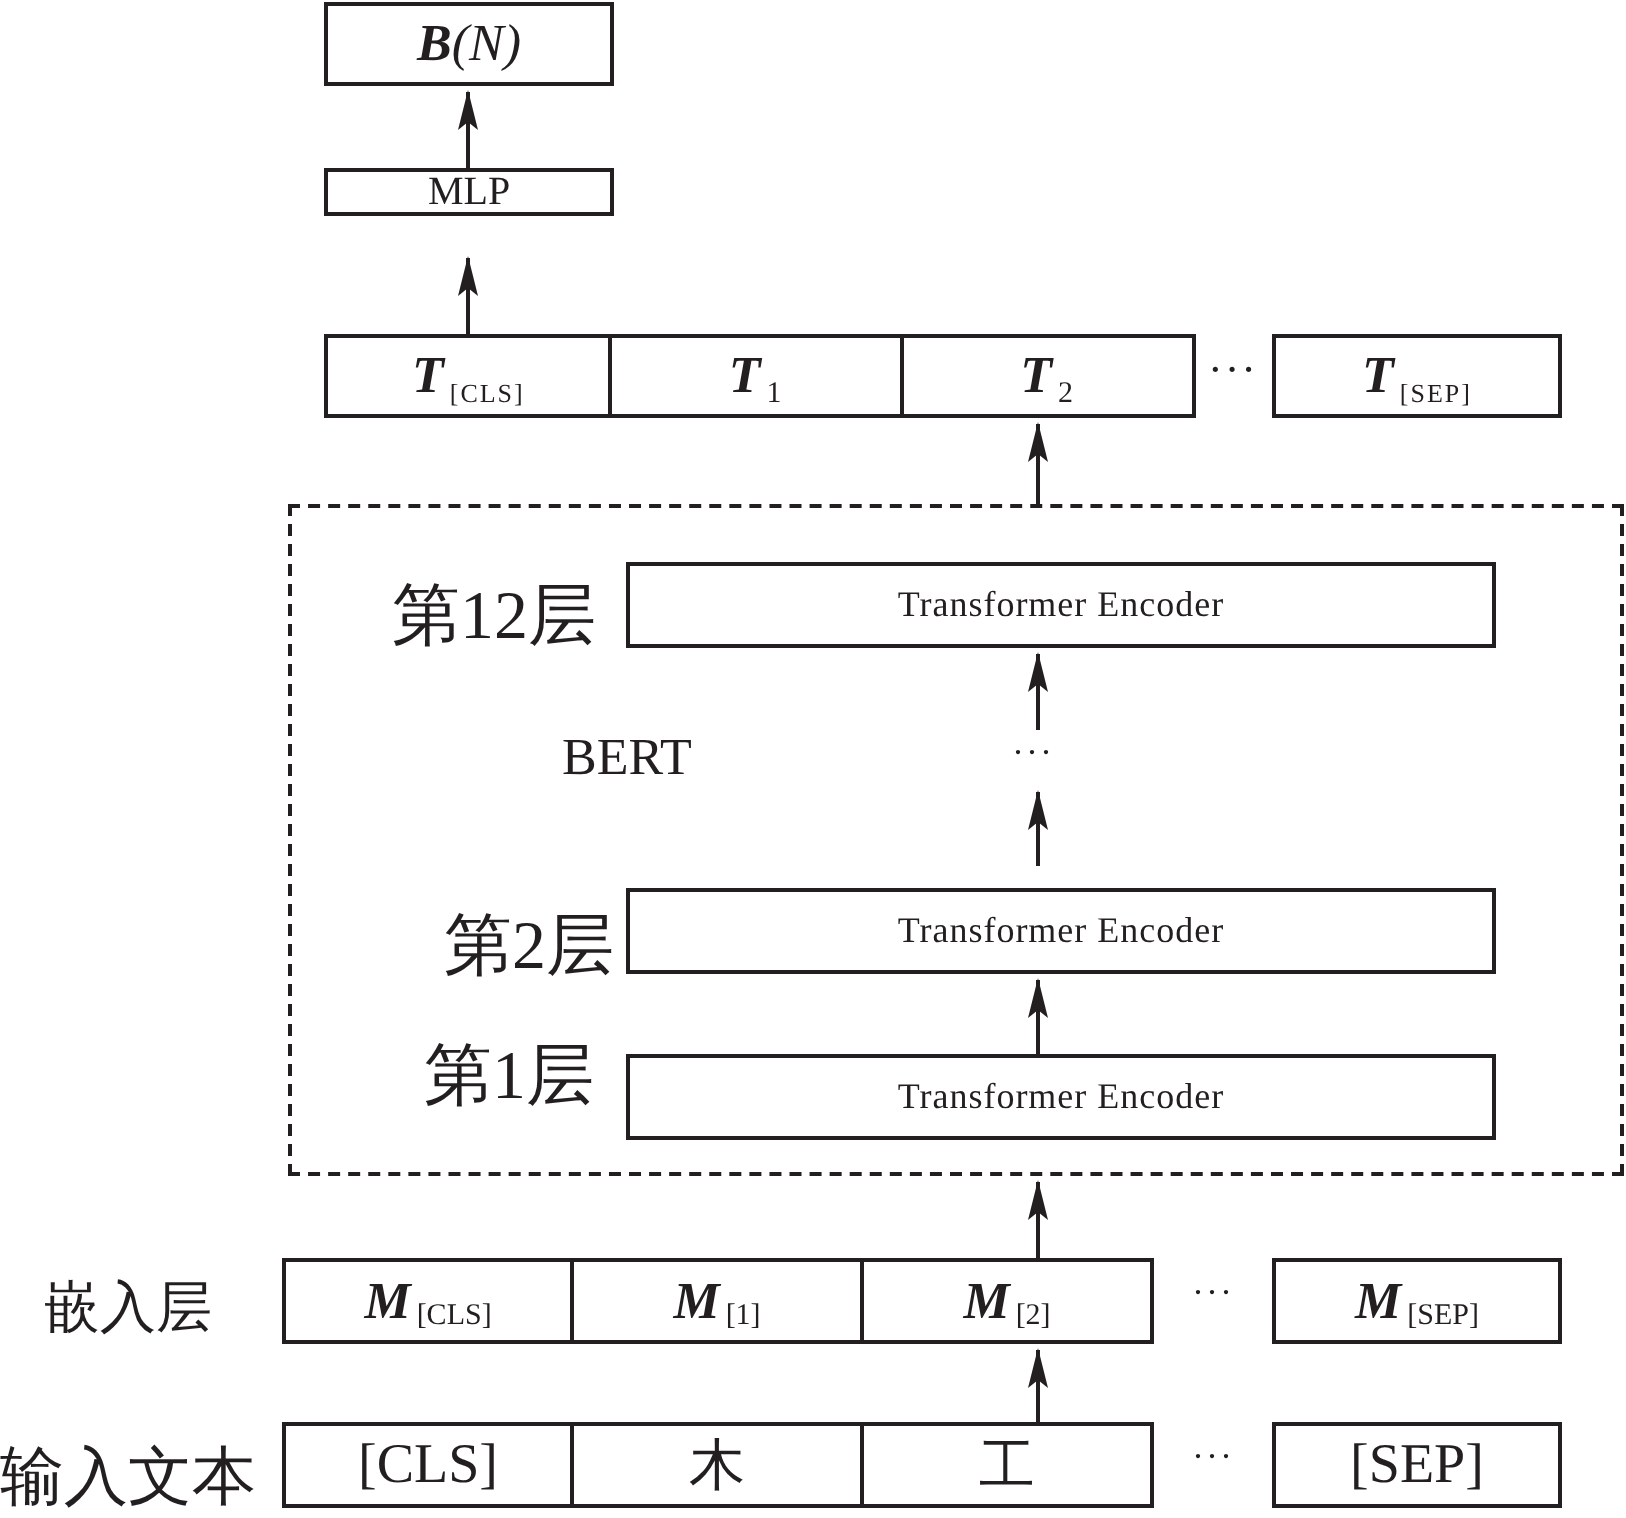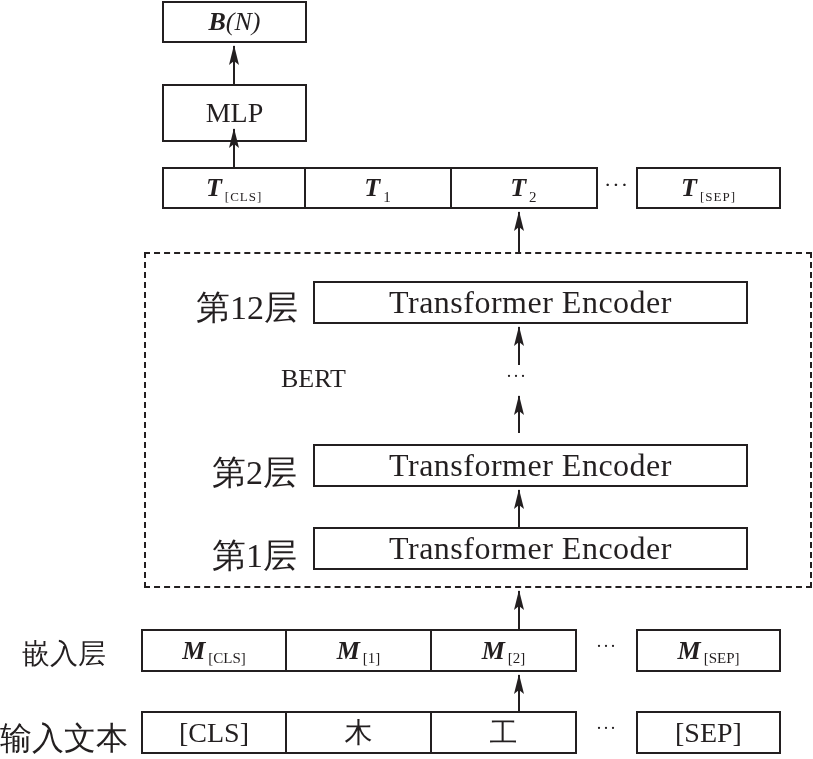--- a/index.html
+++ b/index.html
@@ -11,31 +11,31 @@
   .cell { box-sizing:border-box; height:100%; border:2px solid #231f20; background:#fff;
           display:flex; align-items:center; justify-content:center; }
   .cell + .cell { border-left:none; }
   .bold-it { font-weight:bold; font-style:italic; }
   .sub { font-size:13px; position:relative; top:9px; margin-left:3px; letter-spacing:1px; }
   .sub-cn { font-size:15px; position:relative; top:8px; margin-left:3px; }
   .lbl { position:absolute; font-size:34px; white-space:nowrap; }
   .dots { position:absolute; font-size:22px; letter-spacing:1px; }
   .dashbox { position:absolute; box-sizing:border-box; border:2px dashed #231f20; }
   svg.arrows { position:absolute; left:0; top:0; }
-  .enc { font-size:32px; letter-spacing:0.5px; }
+  .enc { font-size:18px; letter-spacing:0.5px; }
 </style>
 </head>
 <body>
 
 <div class="box" style="left:162px;top:1px;width:145px;height:42px;font-size:26px;">
   <span class="bold-it">B</span>
     <span style="font-style:italic">(N)</span>
 </div>
 
-<div class="box" style="left:162px;top:84px;width:145px;height:58px;font-size:28px;">
+<div class="box" style="left:162px;top:84px;width:145px;height:24px;font-size:20px;">
   <span>MLP</span>
 </div>
 
 <div class="row" style="left:162px;top:167px;width:436px;height:42px;">
   <div class="cell" style="width:145px;font-size:26px;">
     <span class="bold-it">T</span>
       <span class="sub">[CLS]</span>
   </div>
   <div class="cell" style="width:146px;font-size:26px;">
     <span class="bold-it">T</span>
@@ -55,26 +55,26 @@
 <div class="dashbox" style="left:144px;top:252px;width:668px;height:336px;"></div>
 
 <div class="lbl" style="left:196px;top:285px;">第12层</div>
 <div class="box enc" style="left:313px;top:281px;width:435px;height:43px;">
   <span>Transformer Encoder</span>
 </div>
 
 <div class="lbl" style="left:281px;top:364px;font-size:26px;">BERT</div>
 <div class="dots" style="left:506px;top:366px;font-size:18px;">···</div>
 
-<div class="lbl" style="left:212px;top:450px;">第2层</div>
+<div class="lbl" style="left:222px;top:450px;">第2层</div>
 <div class="box enc" style="left:313px;top:444px;width:435px;height:43px;">
   <span>Transformer Encoder</span>
 </div>
 
-<div class="lbl" style="left:212px;top:533px;">第1层</div>
+<div class="lbl" style="left:212px;top:515px;">第1层</div>
 <div class="box enc" style="left:313px;top:527px;width:435px;height:43px;">
   <span>Transformer Encoder</span>
 </div>
 
 <div class="lbl" style="left:22px;top:635px;font-size:28px;">嵌入层</div>
 <div class="row" style="left:141px;top:629px;width:436px;height:43px;">
   <div class="cell" style="width:146px;font-size:26px;">
     <span class="bold-it">M</span>
       <span class="sub-cn">[CLS]</span>
   </div>

